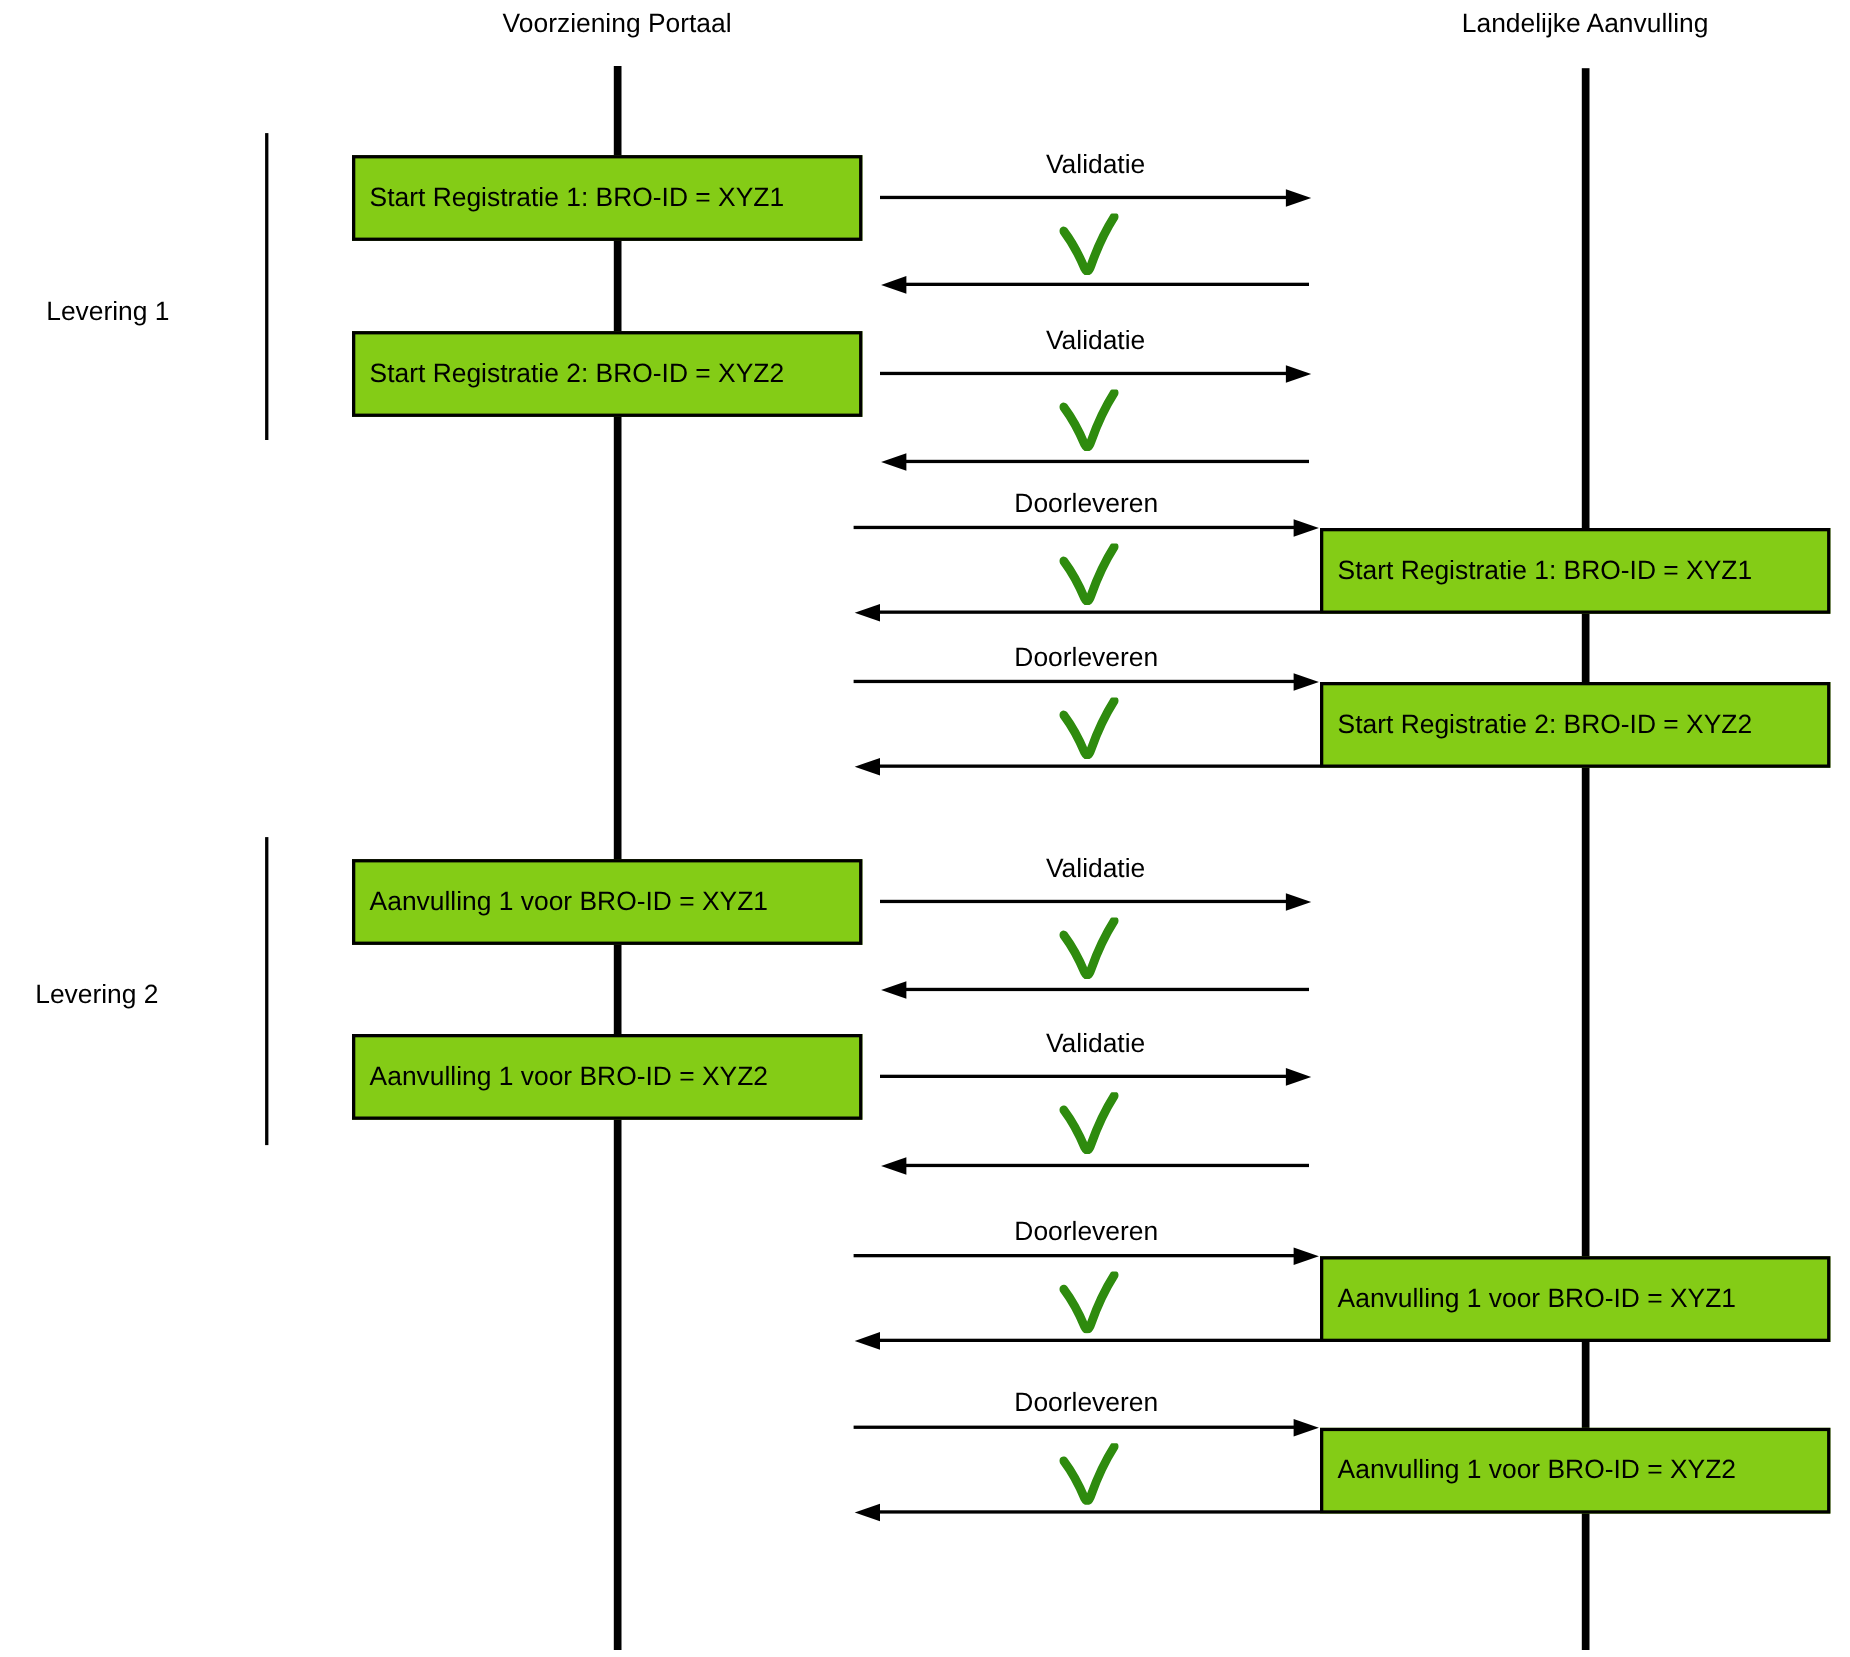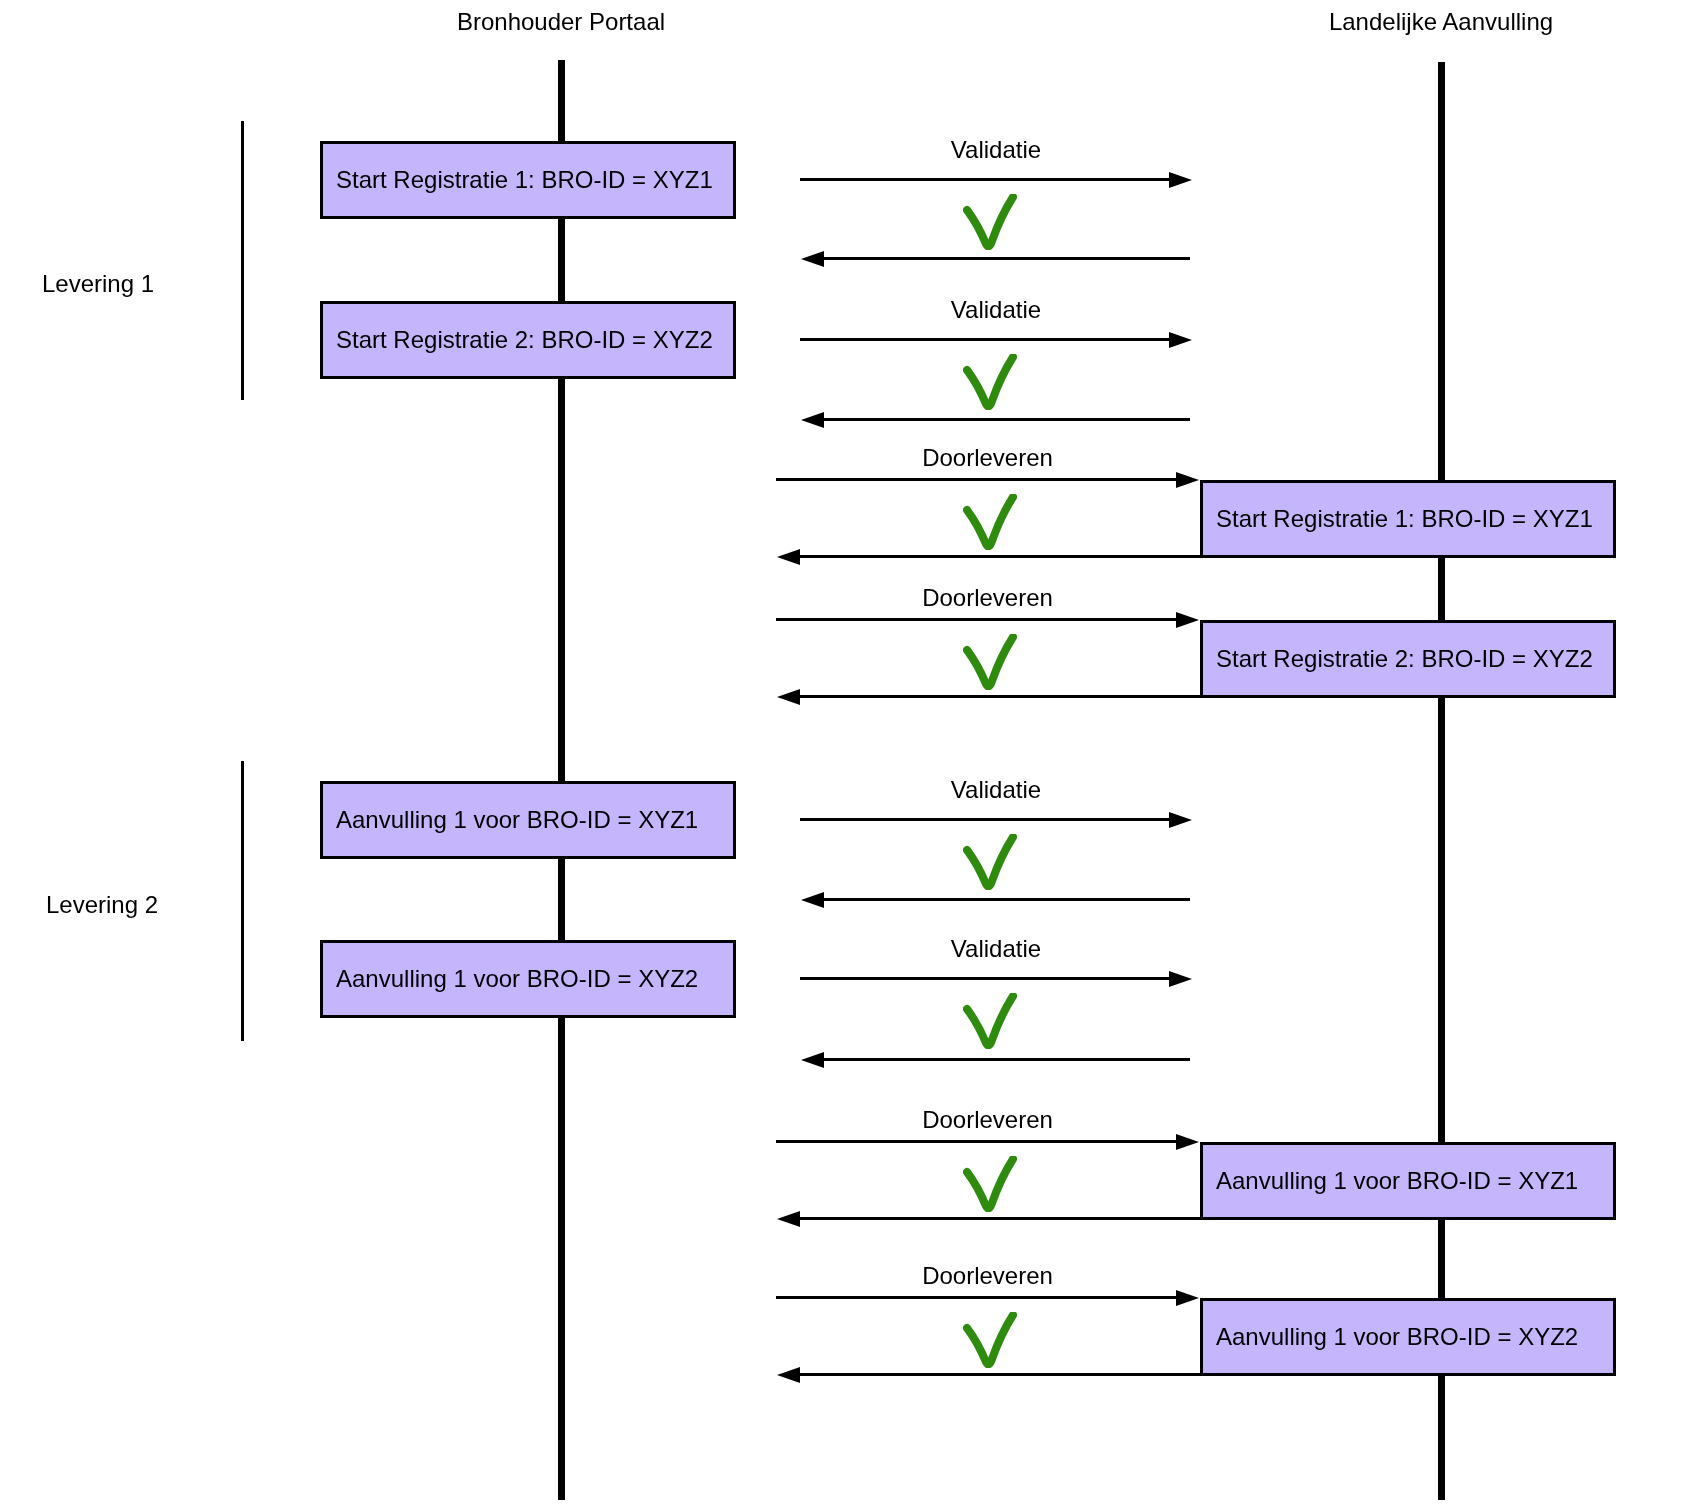--- a/index.html
+++ b/index.html
@@ -8,51 +8,51 @@
     font-family:"Liberation Sans",sans-serif;color:#000;overflow:hidden;
   }
   .actor-title{
     position:absolute;top:8px;font-size:24px;white-space:nowrap;
     transform:translateX(-50%);
   }
   .lifeline{position:absolute;width:7px;background:#000;}
   .bracket{position:absolute;width:3px;background:#000;}
   .group-label{position:absolute;font-size:24px;white-space:nowrap;margin-top:24px;}
   .msg-box{
-    position:absolute;width:416px;height:78px;box-sizing:border-box;
-    border:3px solid #000;background:#c4b5fd;display:flex;align-items:center;
+    position:absolute;width:464px;height:78px;box-sizing:border-box;
+    border:3px solid #000;background:#84cc16;display:flex;align-items:center;
     padding-left:13px;font-size:24px;white-space:nowrap;z-index:2;
   }
   .ex-label{position:absolute;text-align:center;font-size:24px;z-index:3;}
   .arrow{position:absolute;height:16px;z-index:3;}
   .shaft{position:absolute;top:6px;height:3px;background:#000;}
   .head-r{position:absolute;right:0;top:0;width:0;height:0;
     border-top:8px solid transparent;border-bottom:8px solid transparent;
     border-left:23px solid #000;}
   .head-l{position:absolute;left:0;top:0;width:0;height:0;
     border-top:8px solid transparent;border-bottom:8px solid transparent;
     border-right:23px solid #000;}
   .check{position:absolute;width:54px;height:56px;z-index:3;}
   .check path{fill:none;stroke:#2e8b0e;stroke-width:8;stroke-linecap:round;stroke-linejoin:round;}
 </style>
 </head>
 <body>
 
 <div class="canvas">
 
-  <div class="actor-title" style="left:561px;">Bronhouder Portaal</div>
+  <div class="actor-title" style="left:561px;">Voorziening Portaal</div>
   <div class="actor-title" style="left:1441px;">Landelijke Aanvulling</div>
 
   <div class="lifeline" style="left:558px;top:60px;height:1440px;"></div>
   <div class="lifeline" style="left:1438px;top:62px;height:1438px;"></div>
 
   <div class="bracket" style="left:241px;top:121px;height:279px;"></div>
   <div class="group-label" style="left:42px;top:246px;">Levering 1</div>
   <div class="bracket" style="left:241px;top:761px;height:280px;"></div>
-  <div class="group-label" style="left:46px;top:867px;">Levering 2</div>
+  <div class="group-label" style="left:32px;top:867px;">Levering 2</div>
 
   <div class="msg-box" style="left:320px;top:141px;">Start Registratie 1: BRO-ID = XYZ1</div>
   <div class="msg-box" style="left:320px;top:301px;">Start Registratie 2: BRO-ID = XYZ2</div>
   <div class="msg-box" style="left:320px;top:781px;">Aanvulling 1 voor BRO-ID = XYZ1</div>
   <div class="msg-box" style="left:320px;top:940px;">Aanvulling 1 voor BRO-ID = XYZ2</div>
 
   <div class="msg-box" style="left:1200px;top:480px;">Start Registratie 1: BRO-ID = XYZ1</div>
   <div class="msg-box" style="left:1200px;top:620px;">Start Registratie 2: BRO-ID = XYZ2</div>
   <div class="msg-box" style="left:1200px;top:1142px;">Aanvulling 1 voor BRO-ID = XYZ1</div>
   <div class="msg-box" style="left:1200px;top:1298px;">Aanvulling 1 voor BRO-ID = XYZ2</div>

